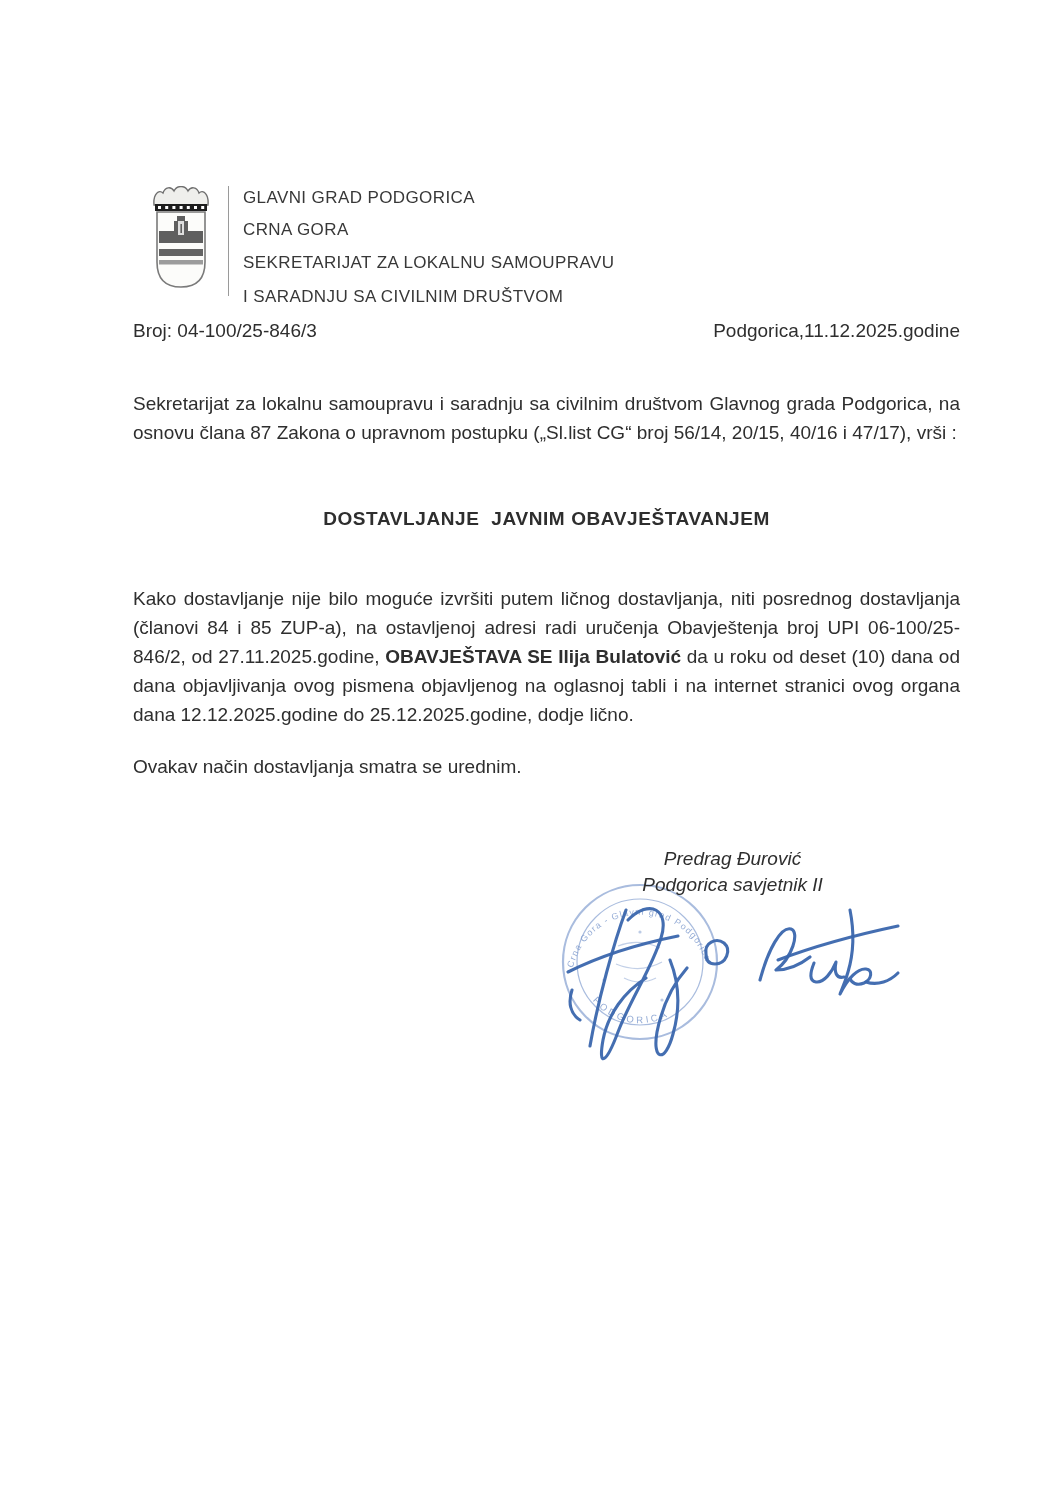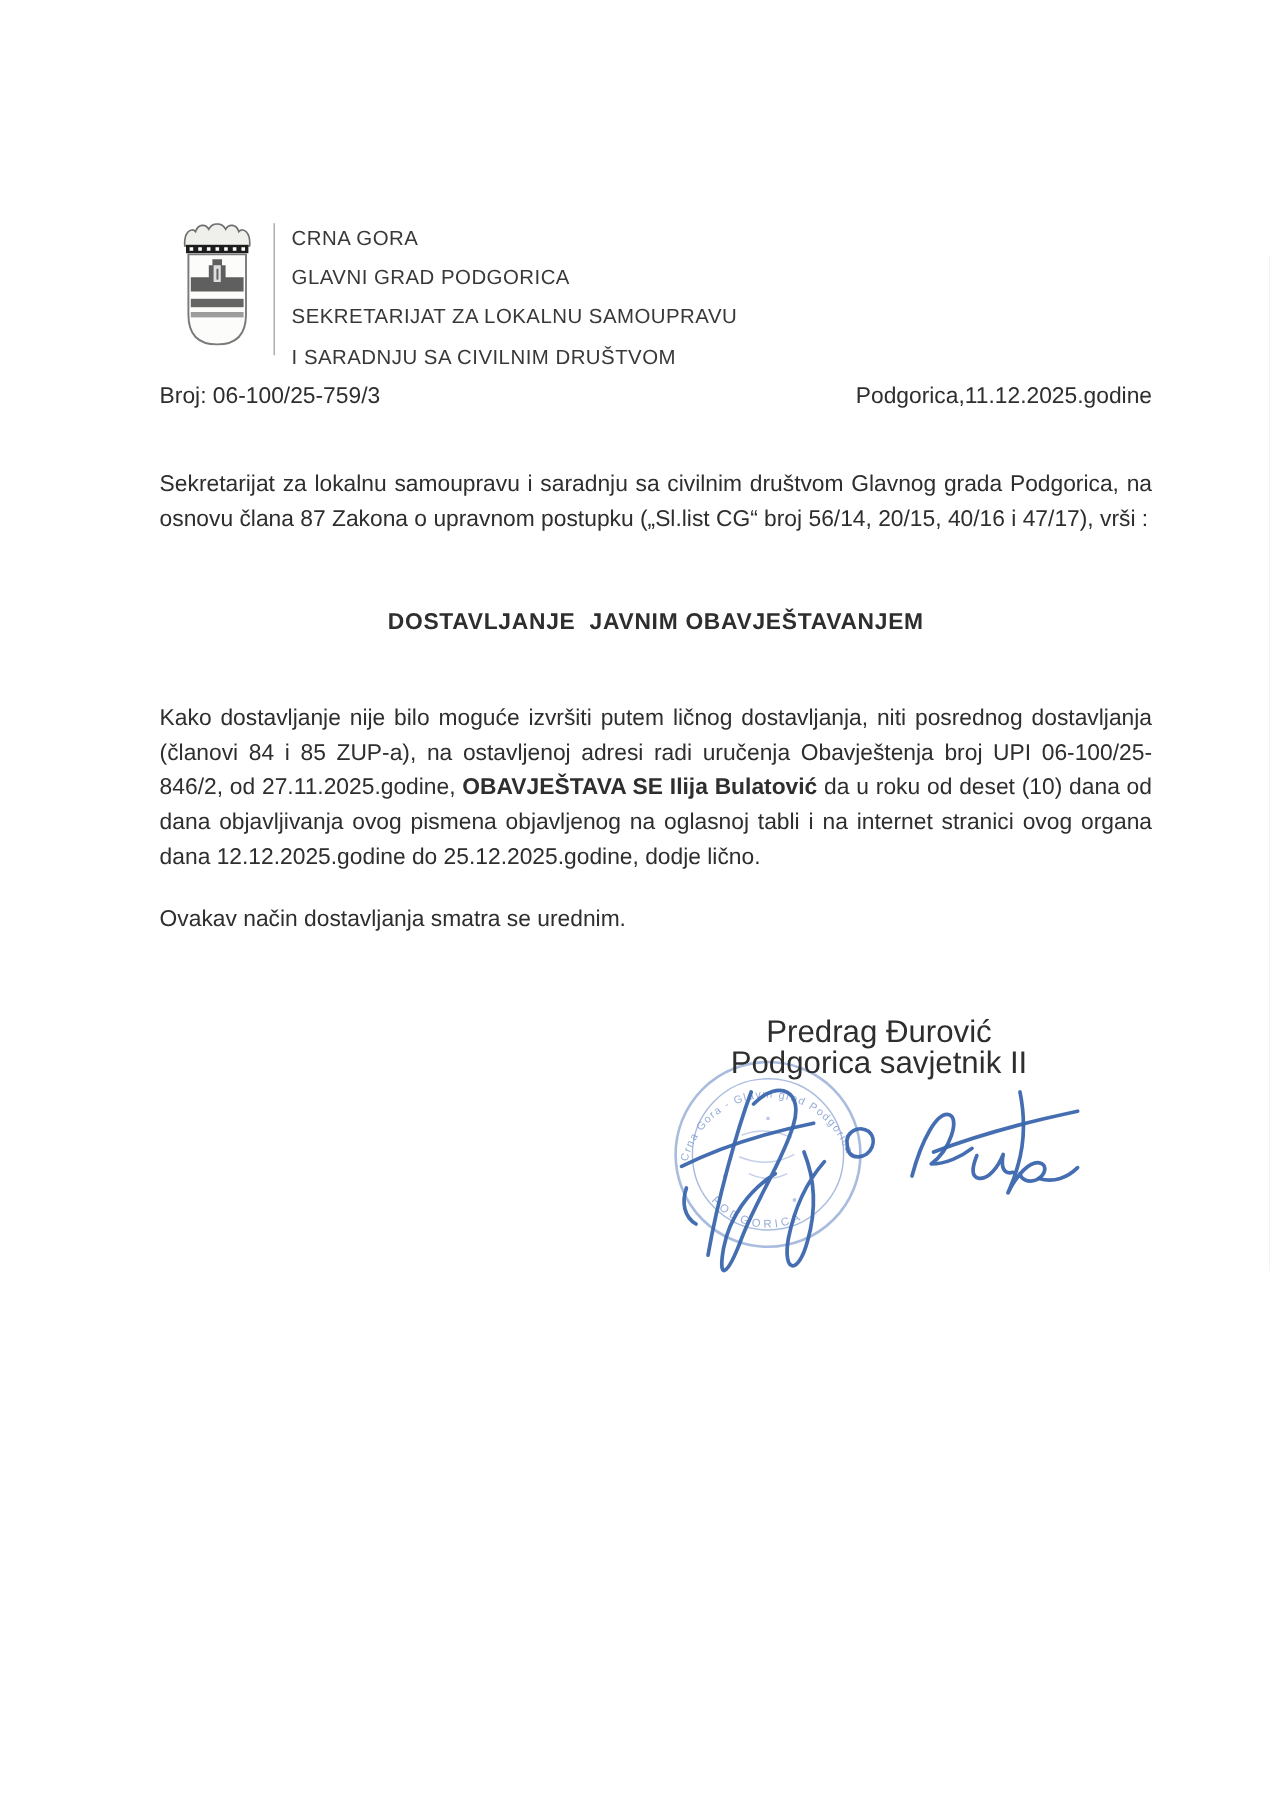--- a/index.html
+++ b/index.html
@@ -25,21 +25,21 @@
   
   .ref-row{position:absolute;left:133px;top:320px;width:827px;display:flex;justify-content:space-between;font-size:19px;}
   
   .doc-col{position:absolute;left:133px;width:827px;font-size:19px;line-height:29px;}
   .intro{top:389px;text-align:justify;}
   .heading{position:absolute;left:133px;top:508px;width:827px;text-align:center;font-size:19px;font-weight:bold;letter-spacing:.6px;white-space:pre-wrap;}
   .mainpara{top:584px;text-align:justify;}
   .mainpara b{font-weight:bold;}
   .closing{top:752px;}
   
-  .sig-block{position:absolute;left:545px;top:846px;width:375px;text-align:center;font-size:26px;line-height:26px;z-index:2;}
+  .sig-block{position:absolute;left:545px;top:846px;width:375px;text-align:center;font-size:19px;line-height:26px;z-index:2;font-style:italic;}
   .ink-layer{position:absolute;left:520px;top:880px;width:420px;height:215px;z-index:1;}
   .stamp-ring{fill:none;stroke:#7b98cc;opacity:.65;}
   .stamp-text{fill:#7b98cc;opacity:.8;font-family:"Liberation Sans",sans-serif;}
   .sig-stroke{fill:none;stroke:#3a66ad;stroke-width:3.1;stroke-linecap:round;stroke-linejoin:round;opacity:.95;}
 </style>
 </head>
 <body>
 
 <div class="page">
 
@@ -54,30 +54,30 @@
 
       <path d="M11,45 H26 V35 H29 V30 H37 V35 H40 V45 H55 V57 H11 Z" fill="#5f5f5f"></path>
       <rect x="30" y="35" width="6" height="14" fill="#dedede"></rect>
       <rect x="32.4" y="38" width="1.6" height="9" fill="#5f5f5f"></rect>
 
       <rect x="11" y="63" width="44" height="7" fill="#646464"></rect>
       <rect x="11" y="74" width="44" height="4.5" fill="#9c9c9c"></rect>
     </svg>
     <div class="lh-divider"></div>
     <div class="org-lines">
+      <div class="org-line l2">GLAVNI GRAD PODGORICA</div>
       <div class="org-line l1">CRNA GORA</div>
-      <div class="org-line l2">GLAVNI GRAD PODGORICA</div>
       <div class="org-line l3">SEKRETARIJAT ZA LOKALNU SAMOUPRAVU</div>
       <div class="org-line l4">I SARADNJU SA CIVILNIM DRUŠTVOM</div>
     </div>
   </div>
 
 
   <div class="ref-row">
-    <span>Broj: 06-100/25-759/3</span>
+    <span>Broj: 04-100/25-846/3</span>
     <span>Podgorica,11.12.2025.godine</span>
   </div>
 
   <div class="doc-col intro">Sekretarijat za lokalnu samoupravu i saradnju sa civilnim društvom Glavnog grada Podgorica, na osnovu člana 87 Zakona o upravnom postupku („Sl.list CG“ broj 56/14, 20/15, 40/16 i 47/17), vrši :</div>
 
   <div class="heading">DOSTAVLJANJE  JAVNIM OBAVJEŠTAVANJEM</div>
 
   <div class="doc-col mainpara"><span>Kako dostavljanje nije bilo moguće izvršiti putem ličnog dostavljanja, niti posrednog dostavljanja (članovi 84 i 85 ZUP-a), na ostavljenoj adresi radi uručenja Obavještenja broj UPI 06-100/25-846/2, od 27.11.2025.godine, </span><b>OBAVJEŠTAVA SE Ilija Bulatović</b><span> da u roku od deset (10) dana od dana objavljivanja ovog pismena objavljenog na oglasnoj tabli i na internet stranici ovog organa dana 12.12.2025.godine do 25.12.2025.godine, dodje lično.</span></div>
 
   <div class="doc-col closing">Ovakav način dostavljanja smatra se urednim.</div>

